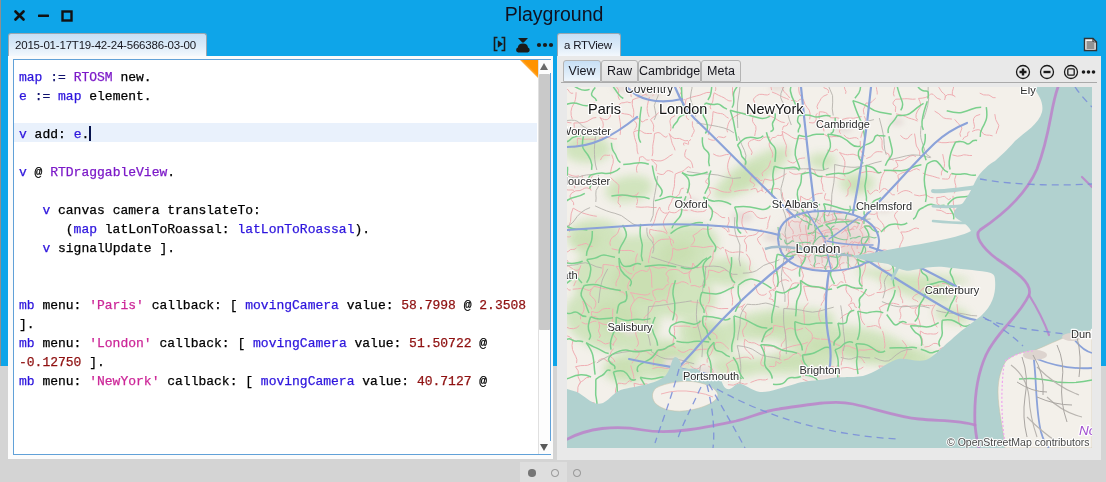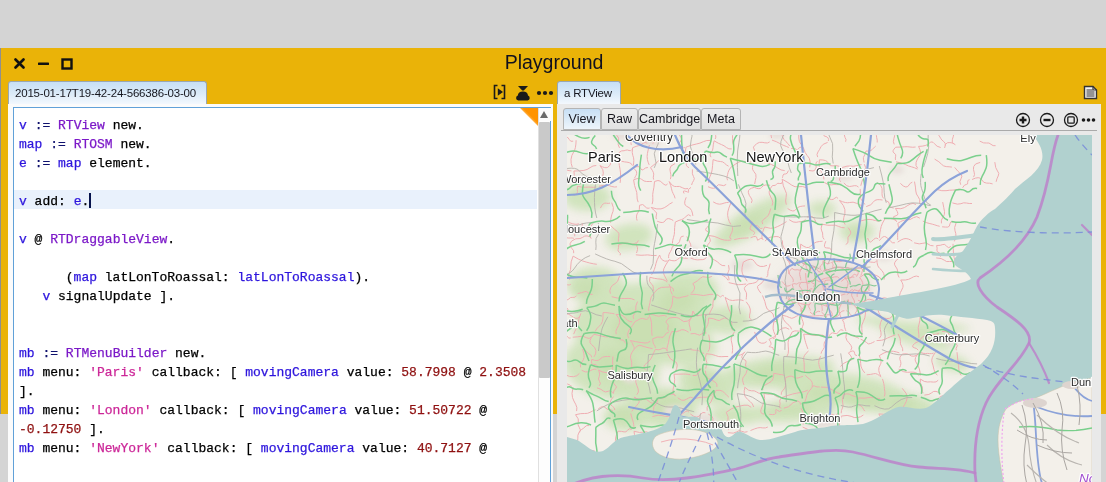--- a/index.html
+++ b/index.html
@@ -1,17 +1,17 @@
 <!DOCTYPE html>
 <html><head><meta charset="utf-8"><style>
 * { margin:0; padding:0; box-sizing:border-box; }
 html,body { width:1106px; height:482px; background:#d4d4d4; overflow:hidden;
   font-family:"Liberation Sans", sans-serif; }
 #win { position:absolute; left:0; top:0; width:1106px; height:366px;
-  background:#eab308; border-left:1.5px solid #8f8f8f;margin-top:48px; }
+  background:#0ea5e9; border-left:1.5px solid #8f8f8f; }
 
 #title { position:absolute; left:0; top:0; width:1106px; height:32px; }
 #ttl { position:absolute; left:0; right:0; top:3px; text-align:center;
   font-size:19.5px; color:#10101e; }
 .wbtn { position:absolute; top:9px; font-weight:700; color:#111; }
 
 .tab { position:absolute; top:33px; height:23px;
   background:linear-gradient(#c7dff5, #dcebf8 55%, #f3f8fd);
   border:1px solid #9aa7b1; border-bottom:none;
   border-radius:3px 3px 0 0; font-size:11.5px; letter-spacing:-0.2px; color:#16161e;
@@ -86,33 +86,32 @@
     <path d="M25,2 h10 l-4.2,4.6 h-1.6 Z" fill="#1a1a1a"></path>
     <path d="M30,7.5 a5.2,4.4 0 0 1 5,4 a2.6,2.6 0 0 1 -0.4,5 h-9.4 a2.6,2.6 0 0 1 -0.4,-5 a5.2,4.4 0 0 1 5.2,-4 Z" fill="#1a1a1a"></path>
     <circle cx="46" cy="9" r="2.1" fill="#1a1a1a"></circle>
       <circle cx="52" cy="9" r="2.1" fill="#1a1a1a"></circle>
       <circle cx="58" cy="9" r="2.1" fill="#1a1a1a"></circle>
   </svg>
 
   <div id="lpanel">
     <div id="editor">
       <div id="code">
-<div class="ln"><span class="v">v</span><span class="p"> </span><span class="a">:=</span><span class="p"> </span><span class="c">RTView</span><span class="p"> new.</span></div>
 <div class="ln"><span class="v">map</span><span class="p"> </span><span class="a">:=</span><span class="p"> </span><span class="c">RTOSM</span><span class="p"> new.</span></div>
 <div class="ln"><span class="v">e</span><span class="p"> </span><span class="a">:=</span><span class="p"> </span><span class="v">map</span><span class="p"> element.</span></div>
 <div class="ln">&nbsp;</div>
 <div class="ln hl"><span class="v">v</span><span class="p"> add: </span><span class="v">e</span><span class="p">.</span><span class="cur"></span></div>
 <div class="ln">&nbsp;</div>
 <div class="ln"><span class="v">v</span><span class="p"> @ </span><span class="c">RTDraggableView</span><span class="p">.</span></div>
 <div class="ln">&nbsp;</div>
+<div class="ln"><span class="p">   </span><span class="v">v</span><span class="p"> canvas camera translateTo:</span></div>
 <div class="ln"><span class="p">      (</span><span class="v">map</span><span class="p"> latLonToRoassal: </span><span class="v">latLonToRoassal</span><span class="p">).</span></div>
 <div class="ln"><span class="p">   </span><span class="v">v</span><span class="p"> signalUpdate ].</span></div>
 <div class="ln">&nbsp;</div>
 <div class="ln">&nbsp;</div>
-<div class="ln"><span class="v">mb</span><span class="p"> </span><span class="a">:=</span><span class="p"> </span><span class="c">RTMenuBuilder</span><span class="p"> new.</span></div>
 <div class="ln"><span class="v">mb</span><span class="p"> menu: </span><span class="s">'Paris'</span><span class="p"> callback: [ </span><span class="v">movingCamera</span><span class="p"> value: </span><span class="n">58.7998</span><span class="p"> @ </span><span class="n">2.3508</span></div>
 <div class="ln"><span class="p">].</span></div>
 <div class="ln"><span class="v">mb</span><span class="p"> menu: </span><span class="s">'London'</span><span class="p"> callback: [ </span><span class="v">movingCamera</span><span class="p"> value: </span><span class="n">51.50722</span><span class="p"> @</span></div>
 <div class="ln"><span class="n">-0.12750</span><span class="p"> ].</span></div>
 <div class="ln"><span class="v">mb</span><span class="p"> menu: </span><span class="s">'NewYork'</span><span class="p"> callback: [ </span><span class="v">movingCamera</span><span class="p"> value: </span><span class="n">40.7127</span><span class="p"> @</span></div>
       </div>
       <svg id="omark" viewBox="0 0 19 18">
         <defs>
             <linearGradient id="og" x1="1" y1="0" x2="0.25" y2="0.75">
           <stop offset="0.55" stop-color="#ff9300"></stop>

